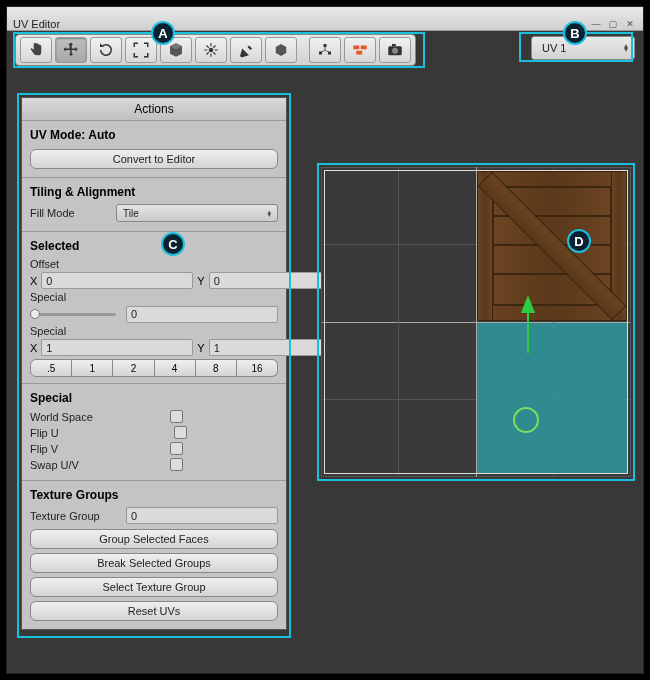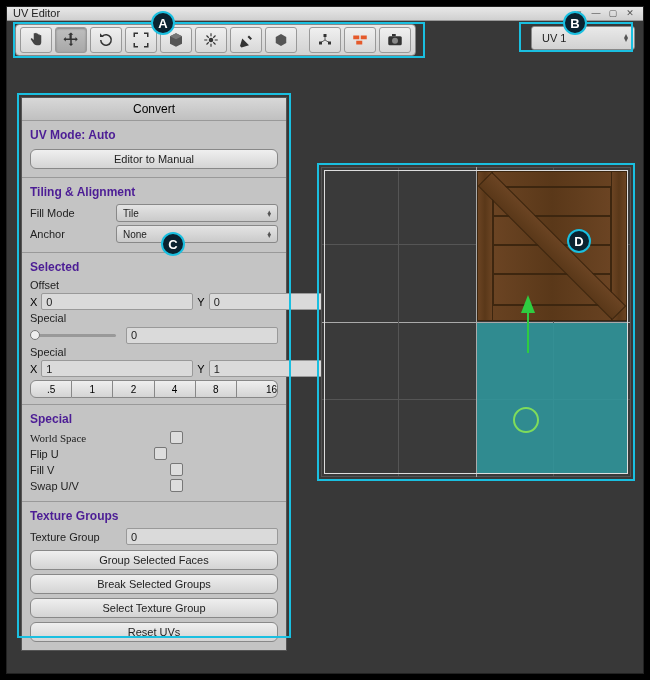--- a/index.html
+++ b/index.html
@@ -1,52 +1,52 @@
 <!DOCTYPE html>
 <html><head>
 <meta charset="utf-8">
 <style>
   * { box-sizing: border-box; margin: 0; padding: 0; font-family: Arial, Helvetica, sans-serif; }
   body { background: #000; width: 650px; height: 680px; overflow: hidden; position: relative; }
   .outer { position: absolute; left: 6px; top: 6px; width: 638px; height: 668px; background: #383838; border: 1px solid #222; }
-  .titlebar { height: 14px; background: linear-gradient(#e8e8e8,#d0d0d0); border-bottom: 1px solid #999; display:flex; align-items:flex-start; justify-content:space-between; padding:0 6px; }
+  .titlebar { height: 24px; background: linear-gradient(#e8e8e8,#d0d0d0); border-bottom: 1px solid #999; display:flex; align-items:flex-end; justify-content:space-between; padding:0 6px; }
   .titlebar .title { font-size: 11px; color:#222; }
   .win-controls { display:flex; gap:3px; align-items:center; }
   .win-icon { width:14px; height:12px; display:flex; align-items:center; justify-content:center; font-size:9px; color:#555; }
   .toolbar-row { position:relative; height:38px; }
   .toolbar { position:absolute; left:8px; top:3px; height:32px; background:linear-gradient(#e9e9e9,#d2d2d2); border:1px solid #888; border-radius:4px; display:flex; align-items:center; padding:2px 4px; gap:3px; }
   .tbtn { width:32px; height:26px; background:linear-gradient(#f0f0f0,#d8d8d8); border:1px solid #999; border-radius:3px; display:flex; align-items:center; justify-content:center; cursor:pointer; }
   .tbtn.active { background:linear-gradient(#bfbfbf,#a8a8a8); box-shadow: inset 0 1px 2px rgba(0,0,0,0.3); }
   .tbtn svg { width:18px; height:18px; }
   .divider { width:6px; }
   .dropdown { position:absolute; right:8px; top:5px; width:104px; height:24px; background:linear-gradient(#e9e9e9,#d2d2d2); border:1px solid #888; border-radius:3px; display:flex; align-items:center; justify-content:space-between; padding:0 6px 0 10px; font-size:11px; color:#222; cursor:pointer; }
   .dropdown .arrows { font-size:8px; line-height:4px; color:#555; }
   .highlight-box { position:absolute; border:2px solid #1abfe0; pointer-events:none; }
   .badge { position:absolute; width:24px; height:24px; border-radius:50%; background:#0a2230; border:2px solid #1abfe0; color:#fff; font-weight:bold; font-size:13px; display:flex; align-items:center; justify-content:center; z-index:50; }
   .panel { position:absolute; left:14px; top:90px; width:266px; background:#c4c4c4; border:1px solid #555; }
   .panel-title { text-align:center; font-size:12px; padding:4px 0; background:linear-gradient(#d8d8d8,#c0c0c0); border-bottom:1px solid #999; }
   .section { padding:4px 8px 6px 8px; border-bottom:1px solid #999; }
   .section:last-child { border-bottom:none; }
-  .bold { font-weight:bold; font-size:12px; color:#4c1d95; margin:3px 0 5px 0; }
+  .bold { font-weight:bold; font-size:12px; color:#000000; margin:3px 0 5px 0; }
   .wide-btn { width:100%; height:20px; background:linear-gradient(#efefef,#d4d4d4); border:1px solid #888; border-radius:6px; font-size:11px; color:#222; cursor:pointer; margin:2px 0; }
   .row { display:flex; align-items:center; margin:3px 0; font-size:11px; color:#222; }
   .row .label { width:86px; }
   .select { flex:1; height:18px; background:linear-gradient(#e4e4e4,#cacaca); border:1px solid #888; border-radius:3px; font-size:10px; padding:0 6px; display:flex; align-items:center; justify-content:space-between; cursor:pointer; }
   .select .arrows { font-size:7px; line-height:3px; color:#555; }
   .sublabel { font-size:11px; color:#222; margin:2px 0; }
   .xy-row { display:flex; align-items:center; gap:4px; margin:2px 0; font-size:11px; }
   .xy-row .l { width:14px; text-align:right; }
   .numfield { flex:1; height:17px; background:#dadada; border:1px solid #999; border-radius:2px; font-size:11px; padding:0 4px; color:#222; }
   .slider { width:100%; height:14px; position:relative; margin:2px 0; }
   .slider .track { position:absolute; left:4px; right:4px; top:6px; height:3px; background:#999; border-radius:2px; }
   .slider .thumb { position:absolute; left:0; top:2px; width:10px; height:10px; background:#eee; border:1px solid #777; border-radius:50%; cursor:pointer; }
   .tiling-btns { display:flex; gap:0; margin-top:3px; }
   .tiling-btns button { flex:1; height:18px; background:linear-gradient(#efefef,#d4d4d4); border:1px solid #888; border-left:none; font-size:10px; cursor:pointer; }
   .tiling-btns button:first-child { border-left:1px solid #888; border-radius:6px 0 0 6px; }
-  .tiling-btns button:last-child { border-radius:0 6px 6px 0;text-align:right; }
+  .tiling-btns button:last-child { border-radius:0 6px 6px 0; }
   .chk { width:13px; height:13px; background:#ddd; border:1px solid #777; border-radius:2px; cursor:pointer; }
   .viewport { position:absolute; left:314px; top:160px; width:310px; height:310px; background:#3a3a3a; }
   .grid-line { position:absolute; background:#555; }
   .uv-frame { position:absolute; border:1px solid #ddd; }
   .crate { position:absolute; background:#5b3a1a; overflow:hidden; }
   .plank { position:absolute; background:linear-gradient(90deg,#6b4423,#5a3819,#6b4423); border:1px solid #3d260f; }
   .diag { position:absolute; width:190px; height:20px; background:linear-gradient(#6b4423,#5a3819); border:1px solid #3d260f; transform-origin:center; }
   .teal-face { position:absolute; background:#2f9aa0; opacity:.85; }
   .gizmo-tri { position:absolute; width:0; height:0; border-left:7px solid transparent; border-right:7px solid transparent; border-bottom:18px solid #2ecc40; }
   .gizmo-circ { position:absolute; width:26px; height:26px; border:2px solid #7fdc5a; border-radius:50%; }
@@ -140,40 +140,33 @@
       <span class="arrows">▴<br>▾</span>
     </div>
 
     <div class="highlight-box" style="left:6px; top:1px; width:412px; height:36px;"></div>
     <div class="badge" style="left:144px; top:-10px;">A</div>
     <div class="highlight-box" style="left:512px; top:1px; width:114px; height:30px;"></div>
     <div class="badge" style="left:556px; top:-10px;">B</div>
   </div>
 
   <div class="panel">
-    <div class="panel-title">Convert</div>
+    <div class="panel-title">Actions</div>
 
     <div class="section">
       <div class="bold">UV Mode: Auto</div>
-      <button class="wide-btn">Editor to Manual</button>
+      <button class="wide-btn">Convert to Editor</button>
     </div>
 
     <div class="section">
       <div class="bold">Tiling &amp; Alignment</div>
       <div class="row">
         <span class="label">Fill Mode</span>
         <div class="select">
           <span>Tile</span>
-          <span class="arrows">▴<br>▾</span>
-        </div>
-      </div>
-      <div class="row">
-        <span class="label">Anchor</span>
-        <div class="select">
-          <span>None</span>
           <span class="arrows">▴<br>▾</span>
         </div>
       </div>
     </div>
 
     <div class="section">
       <div class="bold">Selected</div>
       <div class="sublabel">Offset</div>
       <div class="xy-row">
         <span class="l">X</span>
@@ -202,29 +195,29 @@
         <button>2</button>
         <button>4</button>
         <button>8</button>
         <button>16</button>
       </div>
     </div>
 
     <div class="section">
       <div class="bold">Special</div>
       <div class="row">
-          <span class="label" style="width:140px;font-family:Liberation Serif, serif;">World Space</span>
-          <div class="chk"></div>
-        </div>
-      <div class="row">
-          <span class="label" style="width:124px;">Flip U</span>
-          <div class="chk"></div>
-        </div>
-      <div class="row">
-          <span class="label" style="width:140px;">Fill V</span>
+          <span class="label" style="width:140px;">World Space</span>
+          <div class="chk"></div>
+        </div>
+      <div class="row">
+          <span class="label" style="width:144px;">Flip U</span>
+          <div class="chk"></div>
+        </div>
+      <div class="row">
+          <span class="label" style="width:140px;">Flip V</span>
           <div class="chk"></div>
         </div>
       <div class="row">
           <span class="label" style="width:140px;">Swap U/V</span>
           <div class="chk"></div>
         </div>
     </div>
 
     <div class="section">
       <div class="bold">Texture Groups</div>

